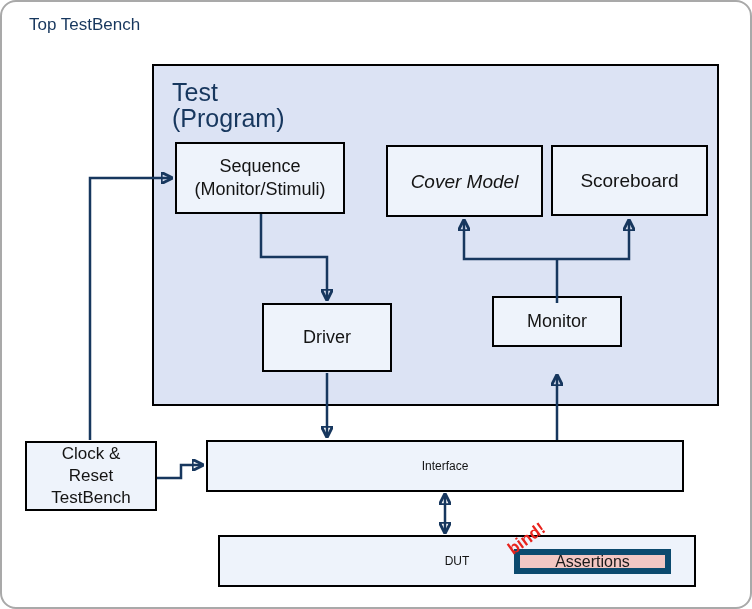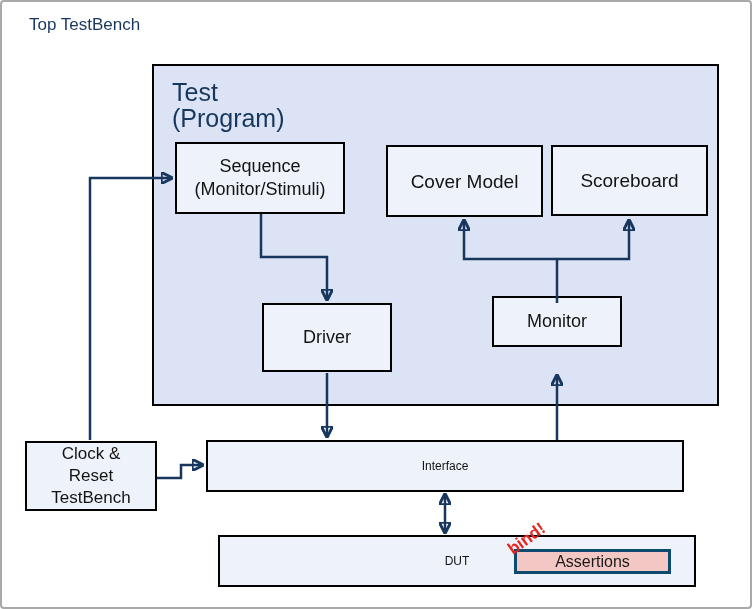--- a/index.html
+++ b/index.html
@@ -8,21 +8,21 @@
     background: #ffffff;
     font-family: "Liberation Sans", sans-serif;
   }
   .canvas {
     position: relative;
     width: 752px;
     height: 609px;
     box-sizing: border-box;
     background: #ffffff;
     border: 2px solid #a9a9a9;
-    border-radius: 4px;
+    border-radius: 16px;
     overflow: hidden;
   }
   .top-label {
     position: absolute;
     left: 27px;
     top: 13px;
     font-size: 17px;
     line-height: 20px;
     color: #17375e;
     white-space: nowrap;
@@ -56,36 +56,36 @@
     align-items: center;
     justify-content: center;
     text-align: center;
     color: #141414;
     font-size: 18px;
     line-height: 23px;
     z-index: 1;
   }
   .node.big-label { font-size: 12px; }
   .seq-box     { left: 173px; top: 140px; width: 170px; height: 72px; }
-  .cover-box   { left: 384px; top: 143px; width: 157px; height: 72px; font-size: 19px; }
+  .cover-box   { left: 384px; top: 143px; width: 157px; height: 72px; font-size: 19px; font-style: italic; }
   .score-box   { left: 549px; top: 143px; width: 157px; height: 71px; font-size: 19px; }
   .driver-box  { left: 260px; top: 301px; width: 130px; height: 69px; }
   .monitor-box { left: 490px; top: 294px; width: 130px; height: 51px; }
   .clock-box   { left: 23px;  top: 439px; width: 132px; height: 70px; font-size: 17px; line-height: 22px; }
   .iface-box   { left: 204px; top: 438px; width: 478px; height: 52px; }
   .dut-box     { left: 216px; top: 533px; width: 478px; height: 52px; }
   .assertions-box {
     position: absolute;
     left: 512px;
     top: 547px;
     width: 157px;
     height: 25px;
     box-sizing: border-box;
     background: #f3c7c3;
-    border: 3px solid #0c4a6e;
+    border: 6px solid #0c4a6e;
     display: flex;
     align-items: center;
     justify-content: center;
     font-size: 16px;
     color: #1a1a1a;
     z-index: 2;
   }
   .bind-label {
     position: absolute;
     left: 504px;

